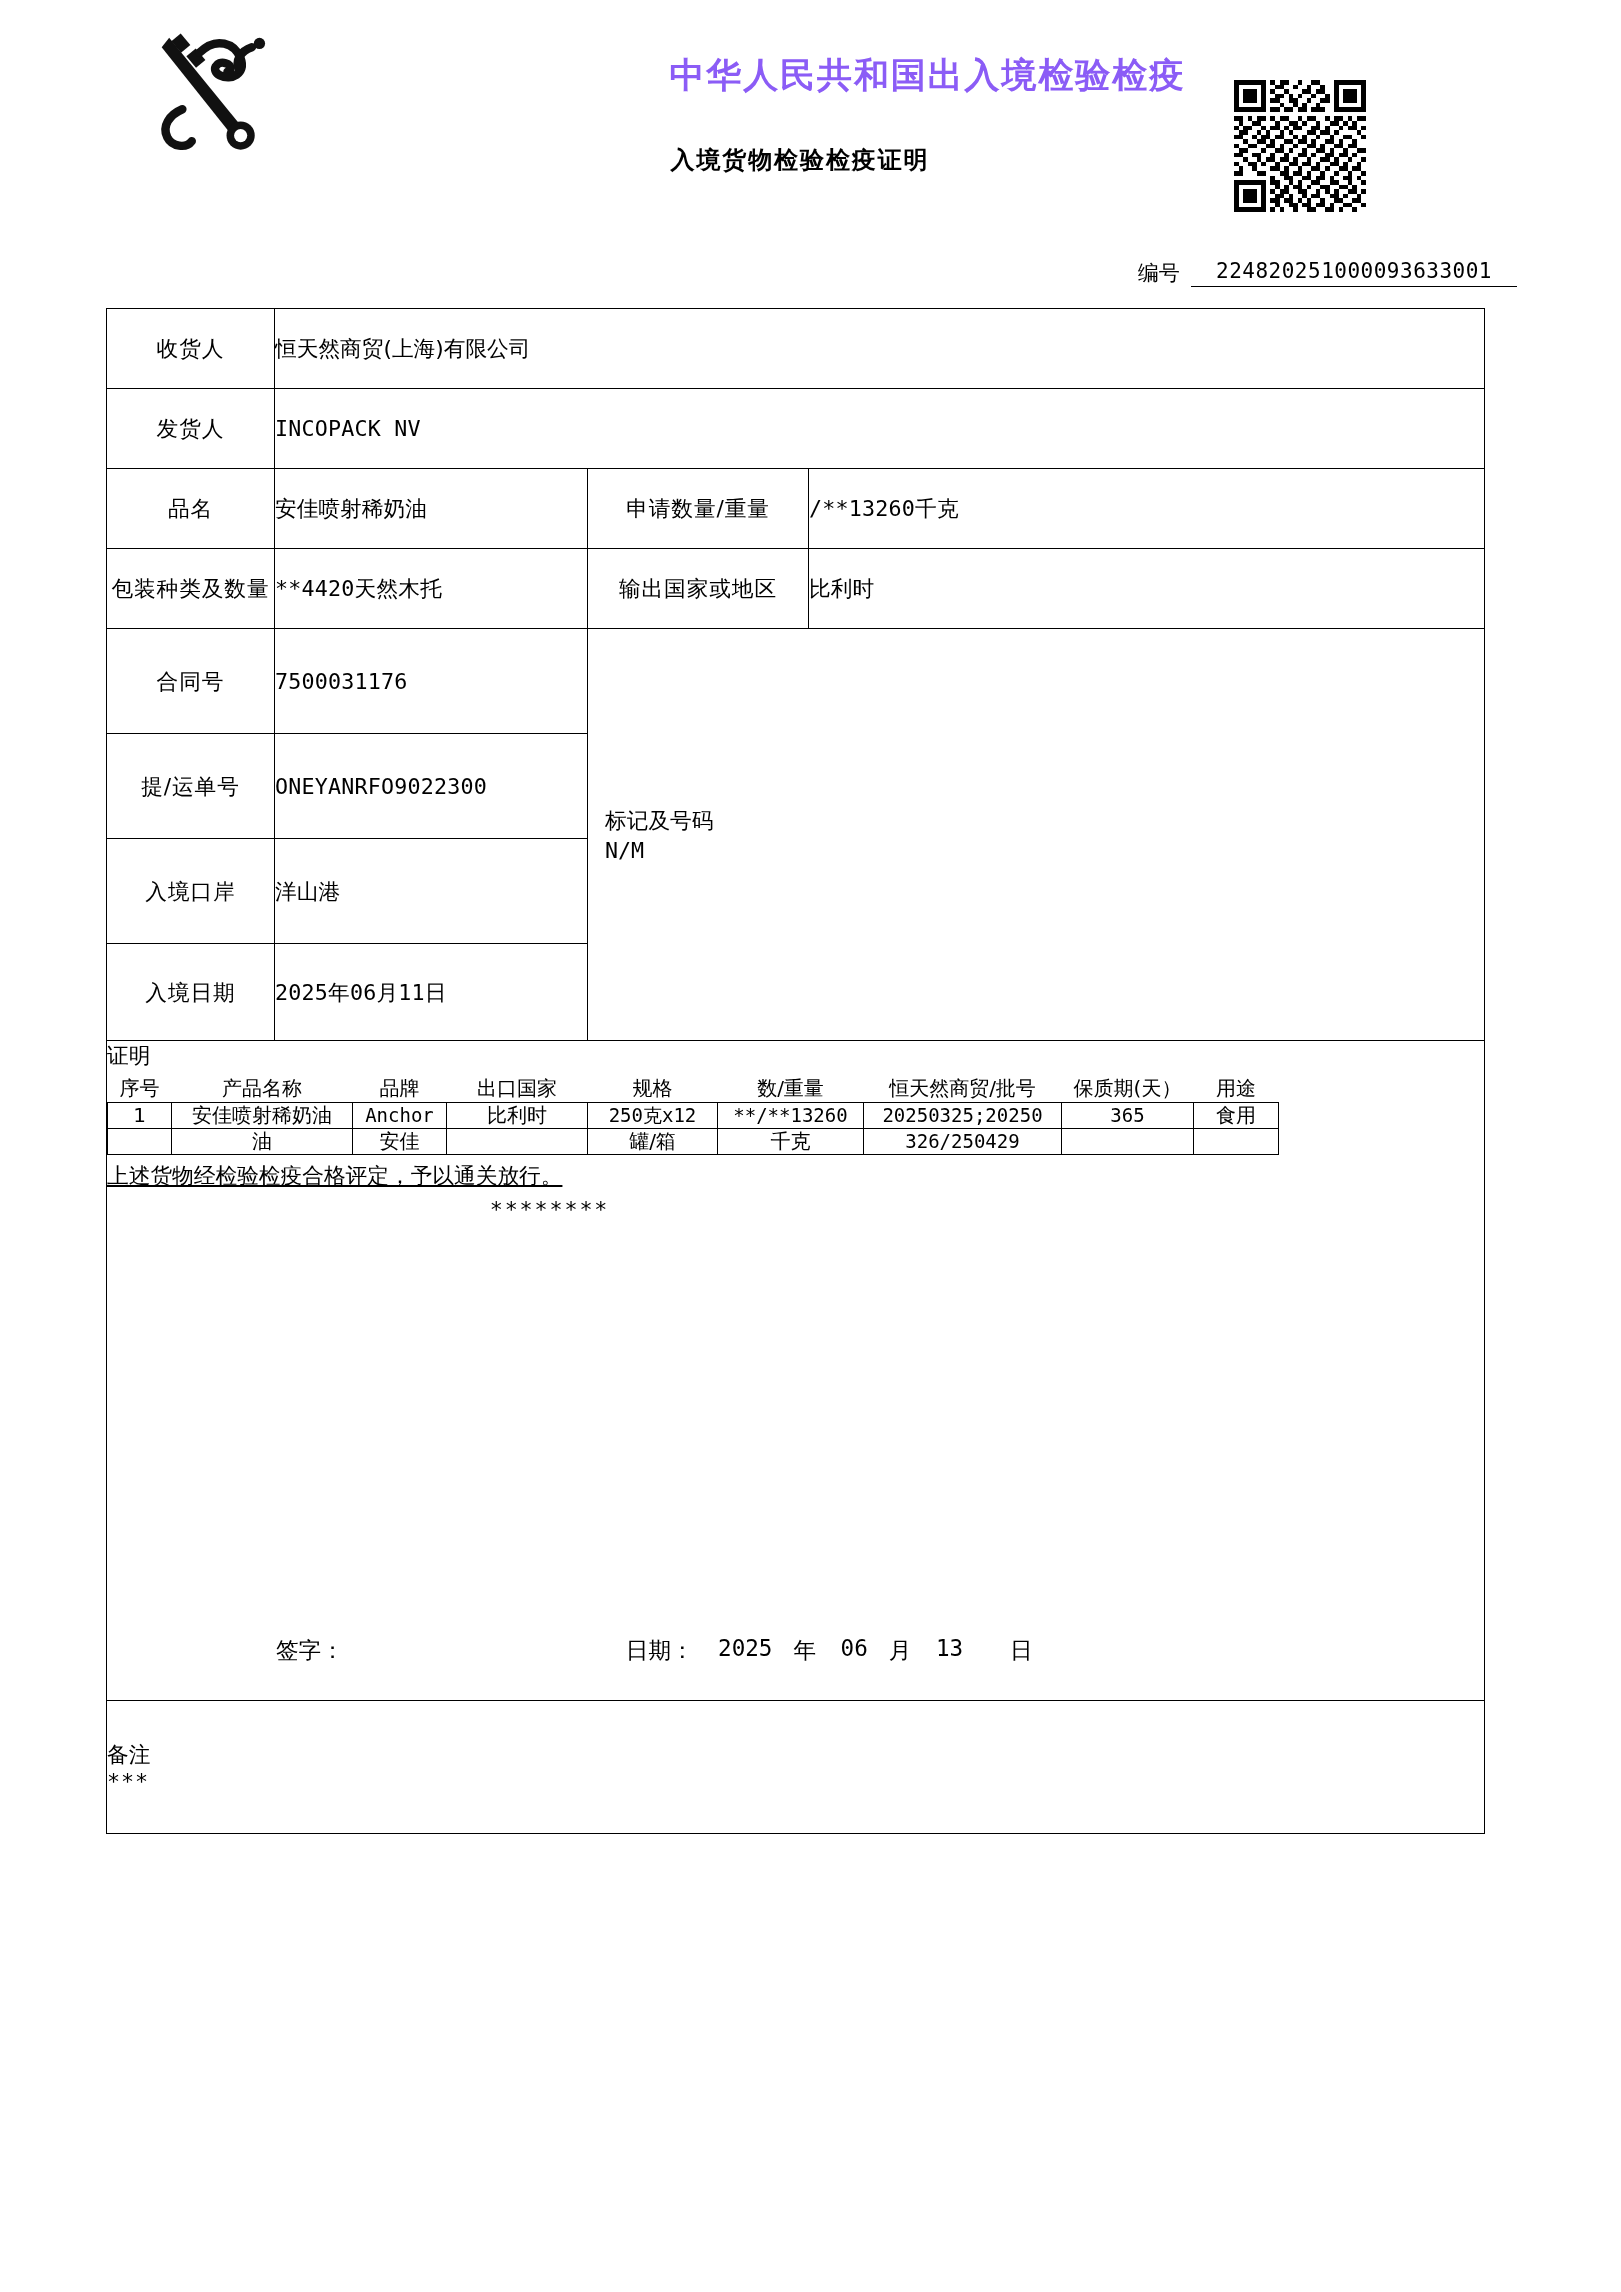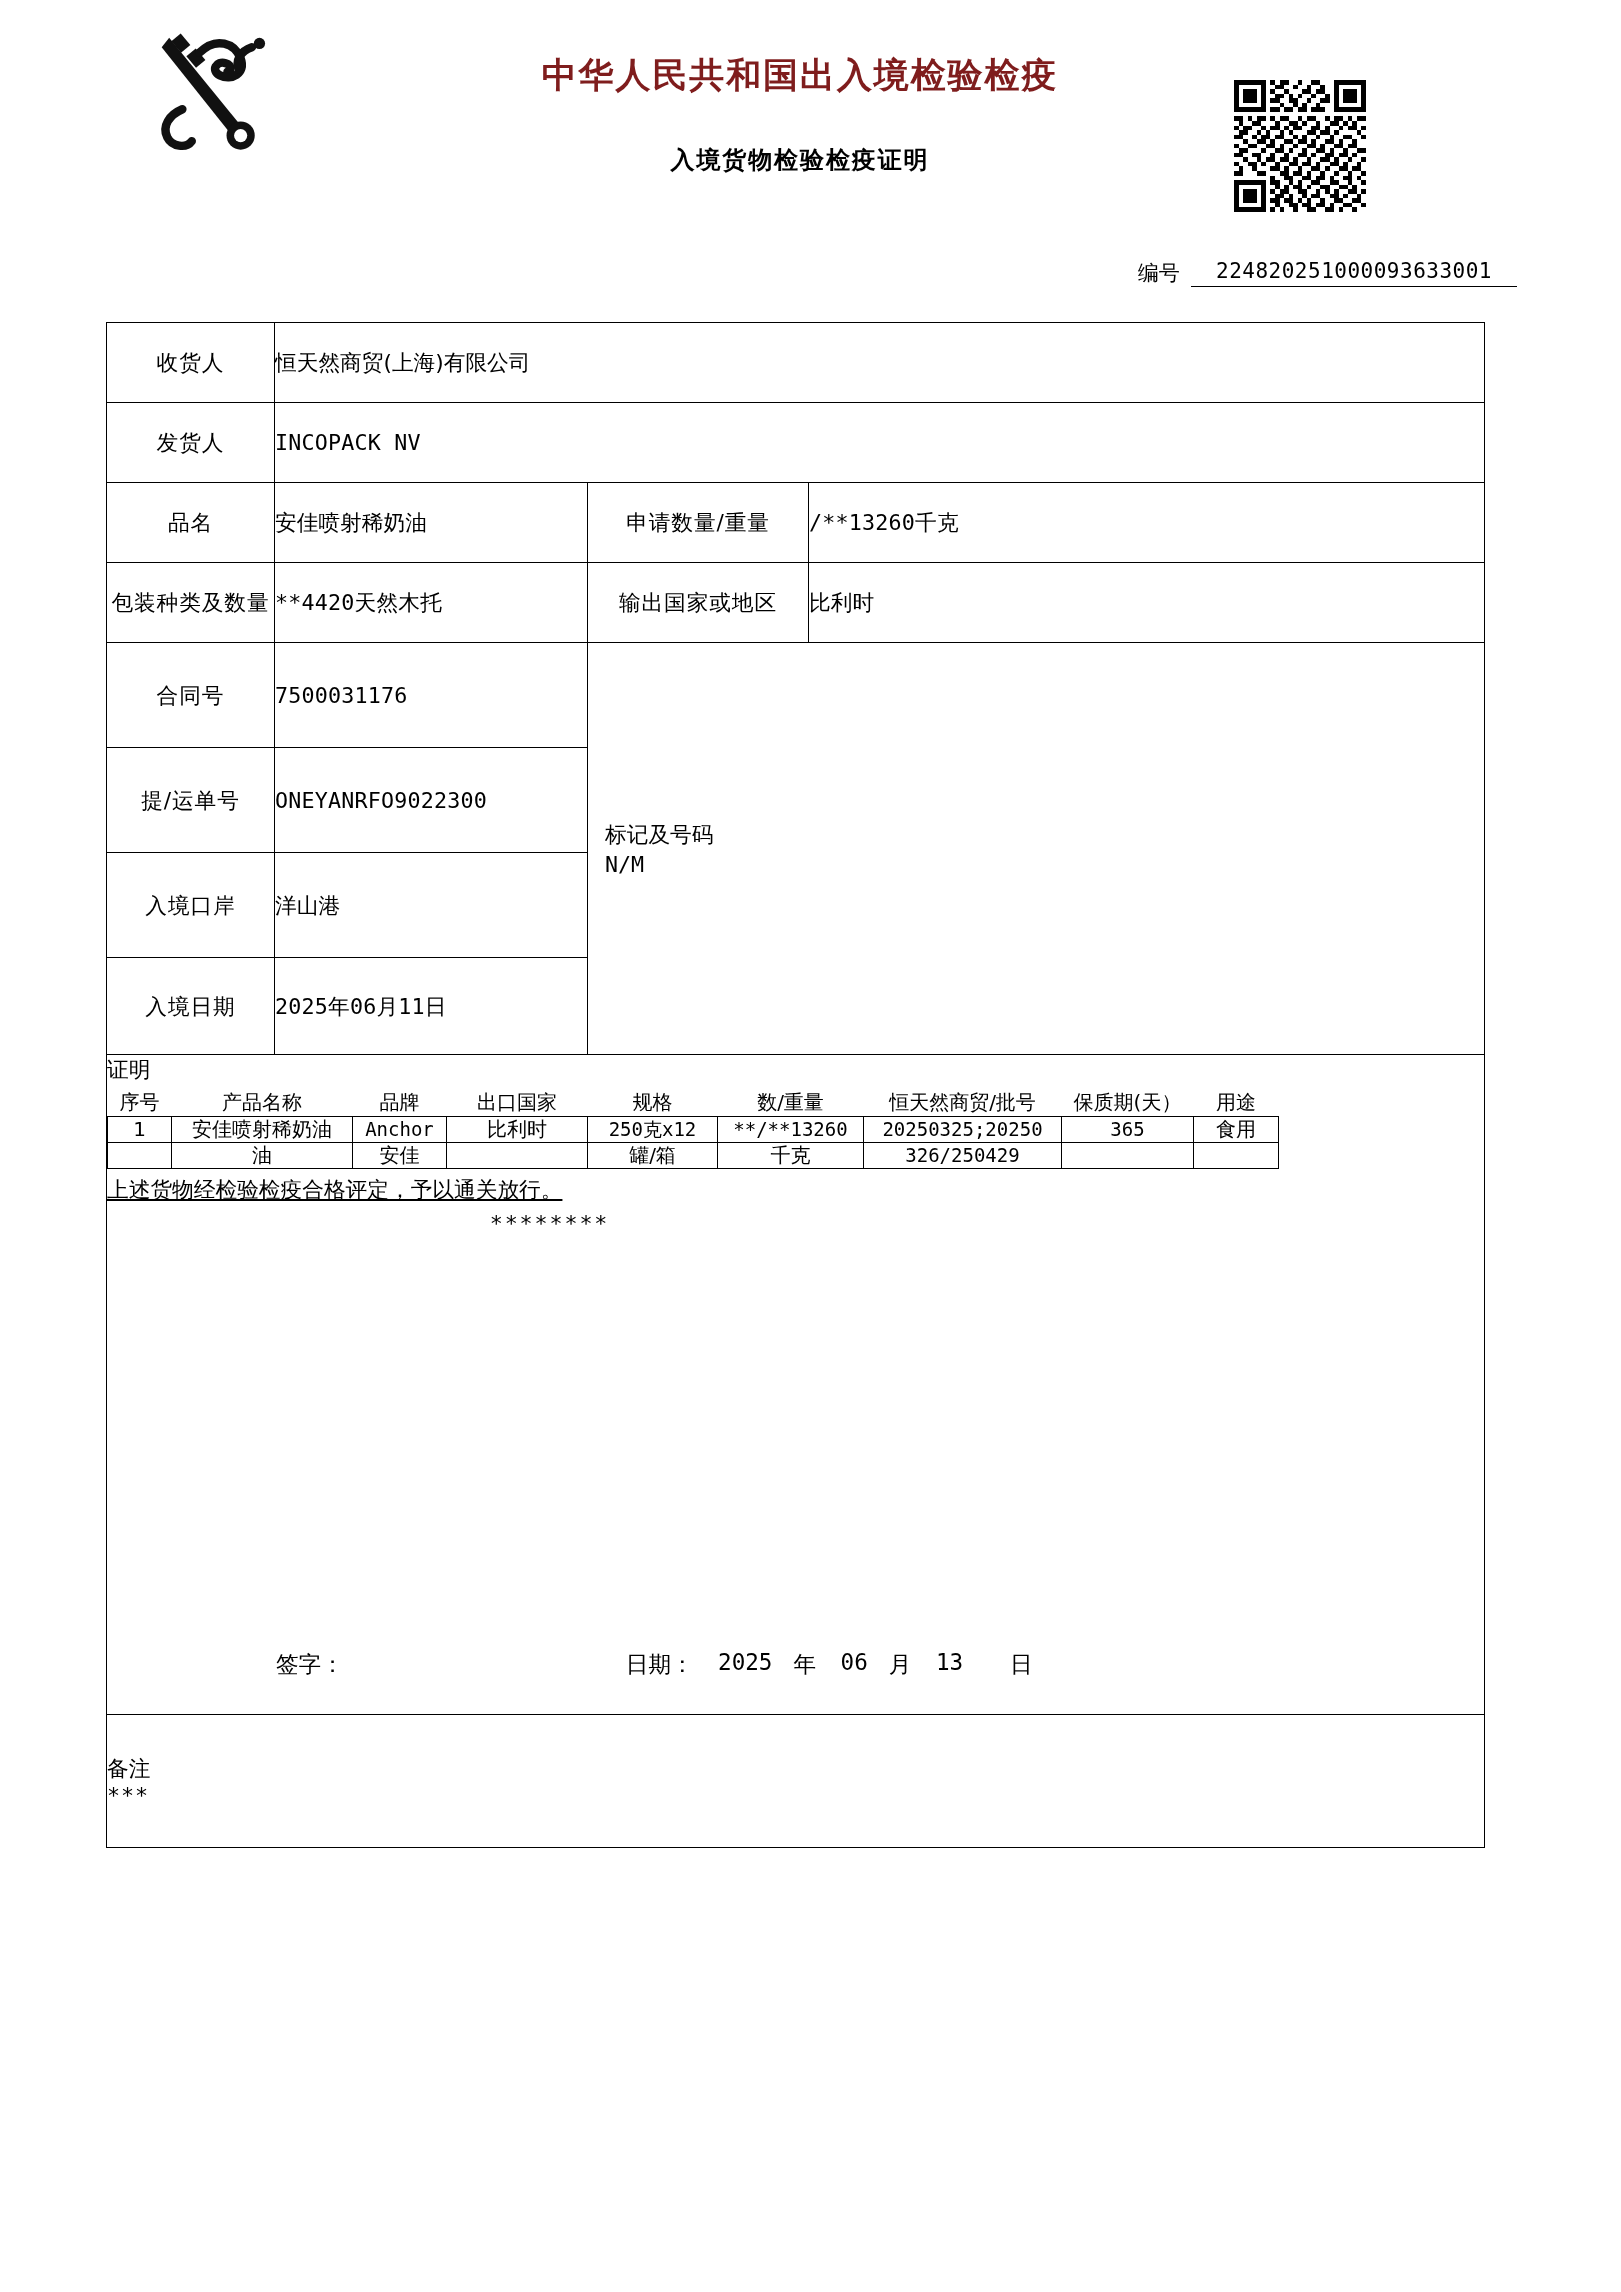--- a/index.html
+++ b/index.html
@@ -40,21 +40,22 @@
     left: 414px;
     top: 52px;
     width: 772px;
     text-align: center;
   }
   .title-main {
     font-family: "DejaVu Serif", serif;
     font-weight: bold;
     font-size: 35px;
     letter-spacing: 1.9px;
-    color: #7f1d1d;
+    color: #8b5cf6;
+    text-align: right;
   }
   .title-sub {
     font-family: "DejaVu Serif", serif;
     font-weight: bold;
     font-size: 24px;
     letter-spacing: 1.9px;
     margin-top: 45px;
   }
   .qr {
     position: absolute;
@@ -83,21 +84,21 @@
     padding: 0 7.5px 2.8px 7.5px;
     min-width: 311px;
     text-align: center;
     letter-spacing: 0.5px;
   }
 
   
   table.doc {
     position: absolute;
     left: 106px;
-    top: 322px;
+    top: 308px;
     width: 1378px;
     border-collapse: collapse;
     table-layout: fixed;
   }
   table.doc td {
     border: 0.9px solid #000;
     vertical-align: middle;
     padding: 0;
   }
   .lbl {

